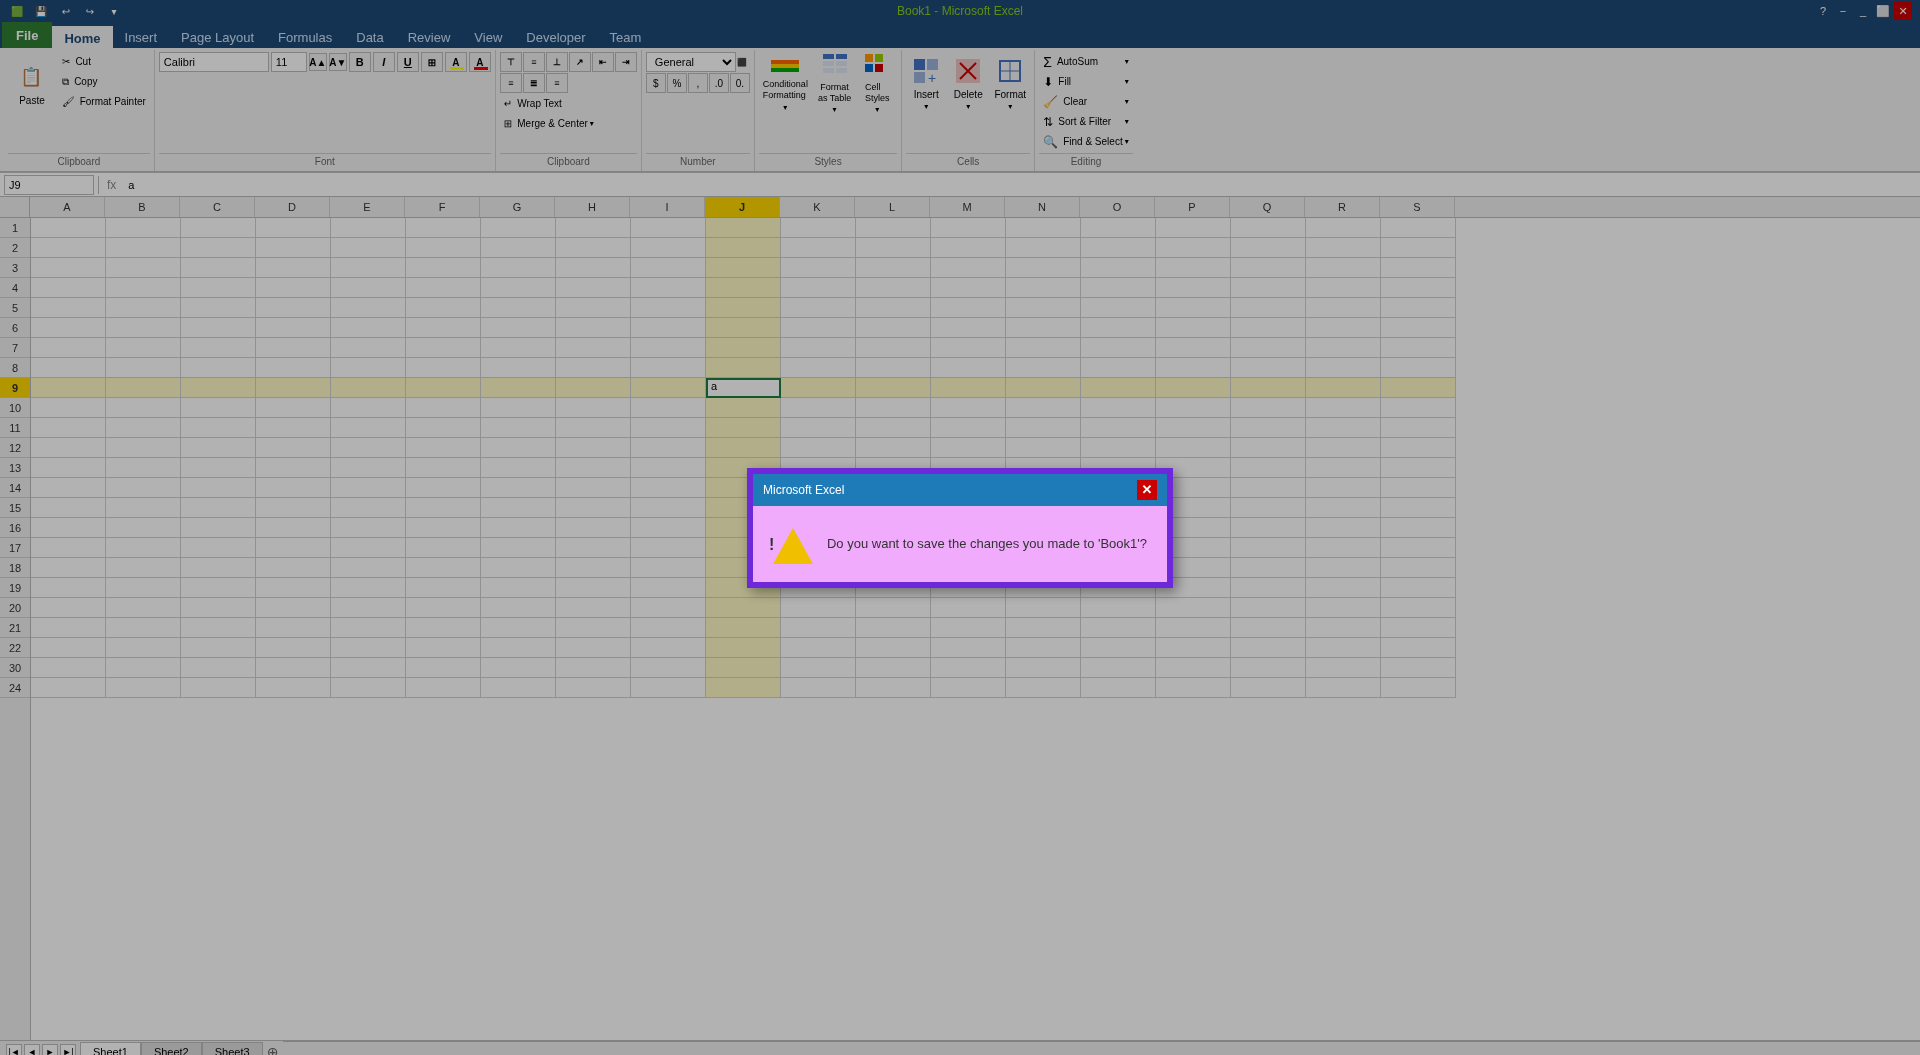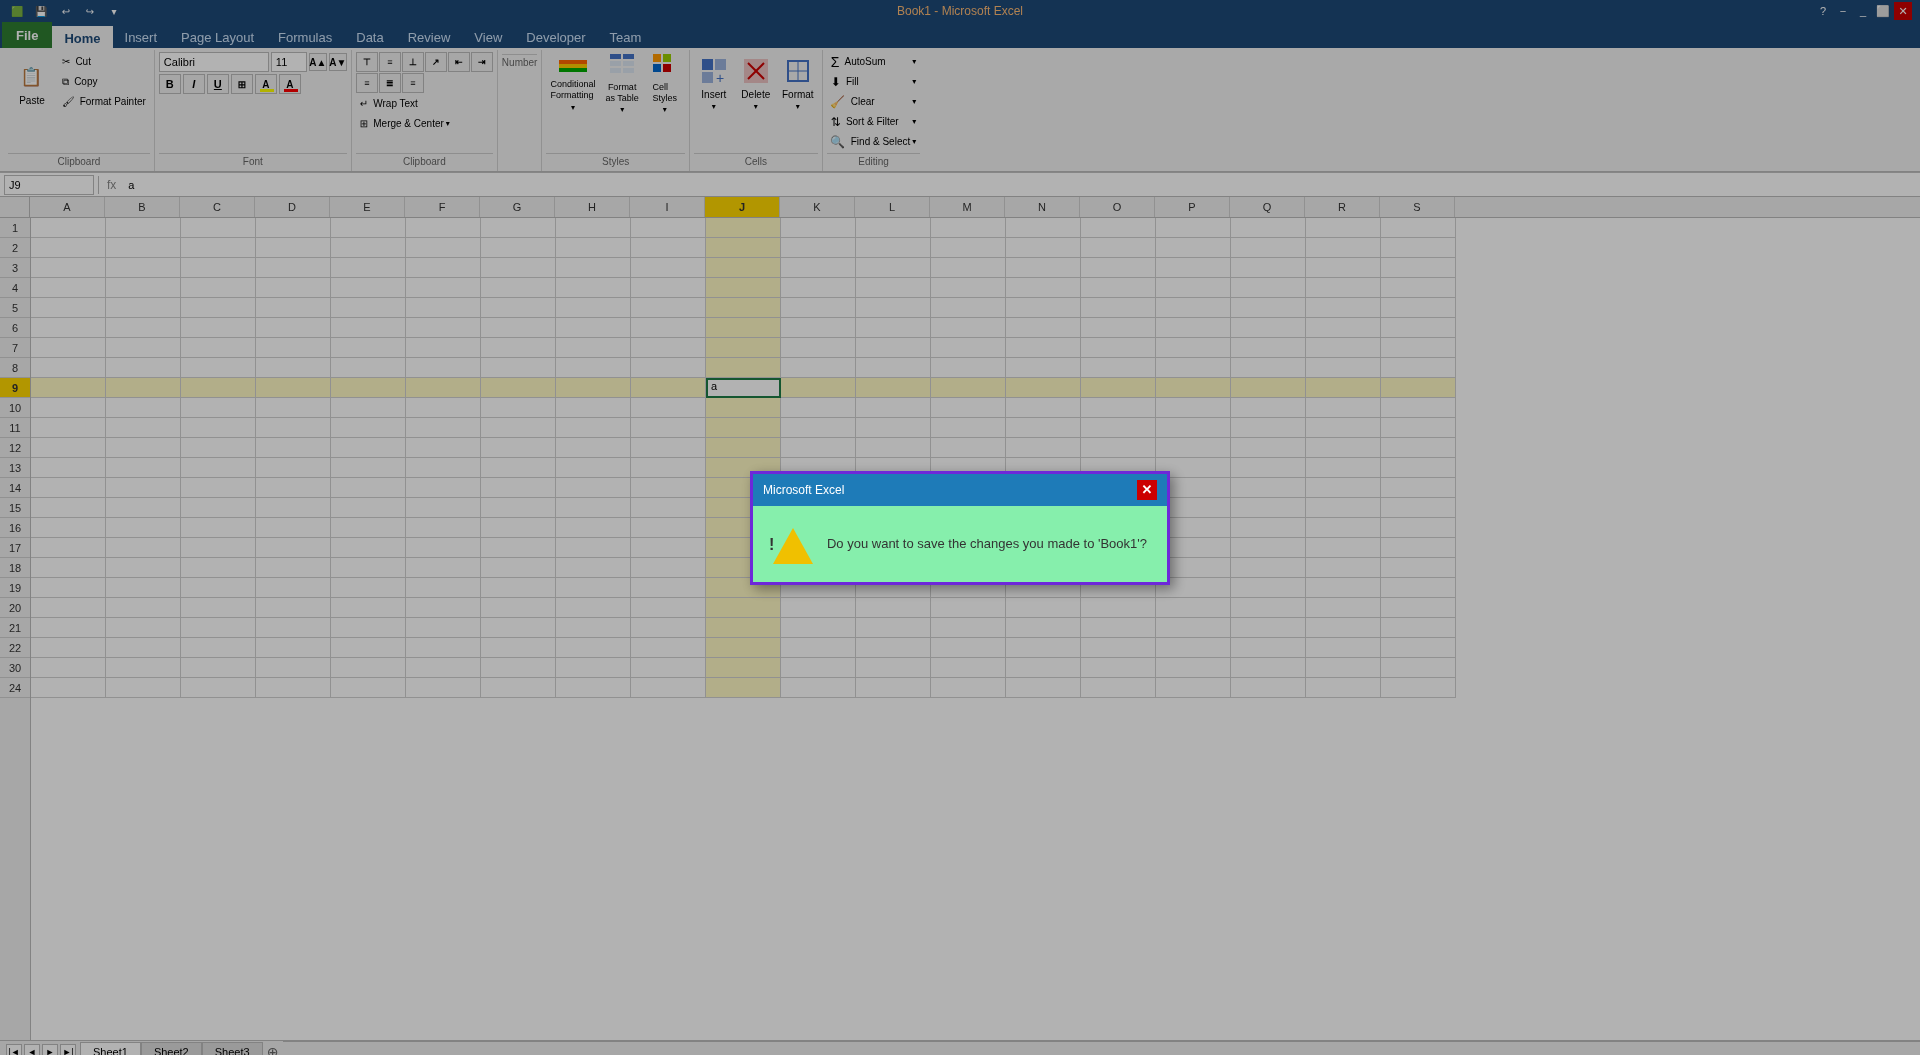--- a/index.html
+++ b/index.html
@@ -9,21 +9,21 @@
     .title-bar {
       background: #1e4a78;
       height: 22px;
       display: flex;
       align-items: center;
       justify-content: space-between;
       padding: 0 8px;
       color: white;
     }
     .title-bar-left { display: flex; align-items: center; gap: 4px; }
-    .title-bar-center { position: absolute; left: 50%; transform: translateX(-50%); font-size: 12px; color: #fdba74; }
+    .title-bar-center { position: absolute; left: 50%; transform: translateX(-50%); font-size: 12px; color: #84cc16; }
     .title-bar-right { display: flex; align-items: center; gap: 2px; margin-left: auto; }
     .title-btn {
       width: 18px; height: 18px; display: flex; align-items: center; justify-content: center;
       font-size: 11px; cursor: pointer; color: white;
     }
     .title-btn.close { background: #c00; }
     .qat-btn { width: 20px; height: 18px; display: flex; align-items: center; justify-content: center; cursor: pointer; color: white; font-size: 10px; }
 
     
     .ribbon { background: #f3f3f3; border-bottom: 1px solid #c0c0c0; }
@@ -118,21 +118,21 @@
       justify-content: center;
       font-size: 18px;
     }
     .ribbon-column {
       display: flex;
       flex-direction: column;
       gap: 1px;
     }
     .font-controls {
       display: flex;
-      flex-direction: column;
+      flex-direction: row;
       gap: 2px;
     }
     .font-row1, .font-row2 {
       display: flex;
       align-items: center;
       gap: 2px;
     }
     .font-name-box {
       width: 110px; height: 20px; border: 1px solid #bbb; padding: 0 4px;
       font-size: 11px; background: white;
@@ -280,22 +280,22 @@
     .modal-overlay {
       position: fixed;
       top: 0; left: 0; right: 0; bottom: 0;
       background: rgba(0,0,0,0.3);
       z-index: 1000;
       display: flex;
       align-items: center;
       justify-content: center;
     }
     .modal {
-      background: #86efac;
-      border: 3px solid #6d28d9;
+      background: #f0abfc;
+      border: 6px solid #6d28d9;
       box-shadow: 4px 4px 12px rgba(0,0,0,0.4);
       min-width: 420px;
     }
     .modal-title-bar {
       background: #1e7bb8;
       padding: 6px 10px;
       display: flex;
       align-items: center;
       justify-content: space-between;
       color: white;
@@ -511,20 +511,40 @@
               <span style="margin-left:3px;font-size:10px;">Merge &amp; Center</span>
               <span class="merge-dropdown">▾</span>
             </div>
           </div>
         </div>
       </div>
       <div class="ribbon-group-label">Clipboard</div>
     </div>
 
     <div class="ribbon-group">
+      <div class="ribbon-group-content">
+        <div class="ribbon-column">
+          <div style="display:flex; align-items:center; gap:2px;">
+            <select class="number-format-box">
+              <option>General</option>
+              <option>Number</option>
+              <option>Currency</option>
+              <option>Percentage</option>
+            </select>
+            <span style="font-size:8px;">⬛</span>
+          </div>
+          <div class="number-row">
+            <div class="pct-btn">$</div>
+            <div class="pct-btn">%</div>
+            <div class="pct-btn">,</div>
+            <div class="pct-btn">.0</div>
+            <div class="pct-btn">0.</div>
+          </div>
+        </div>
+      </div>
       <div class="ribbon-group-label">Number</div>
     </div>
 
     <div class="ribbon-group">
       <div class="ribbon-group-content">
         <div class="ribbon-btn ribbon-btn-large">
           <div class="ribbon-icon">
             <div class="cond-fmt-icon">
               <div class="color-bar" style="background:#ff6600;"></div>
               <div class="color-bar" style="background:#ffcc00;"></div>

